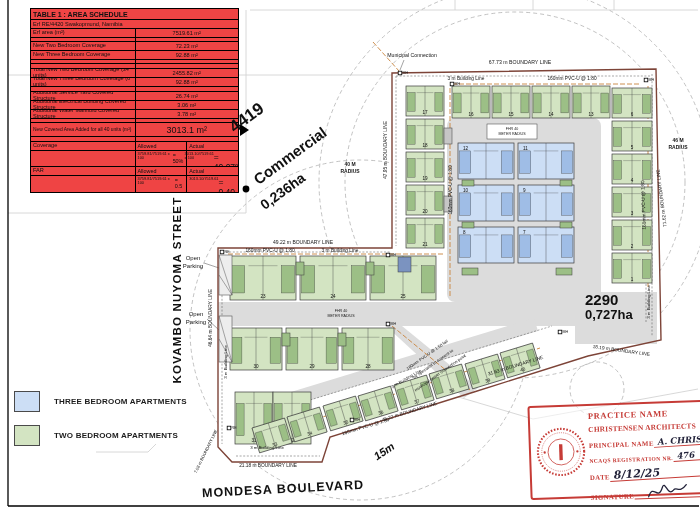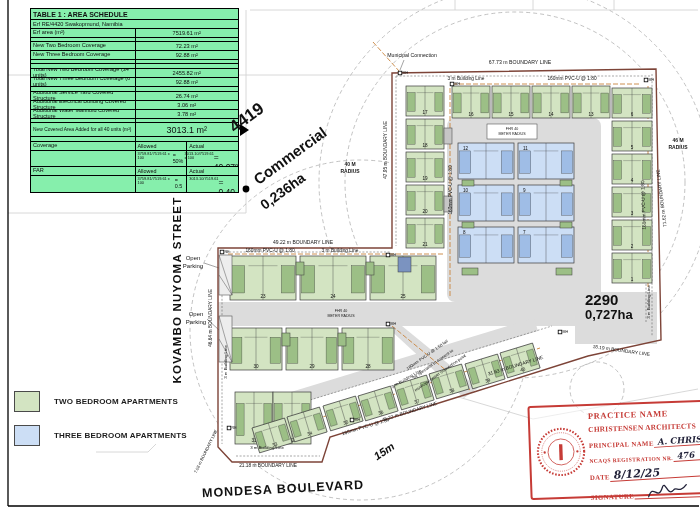--- a/index.html
+++ b/index.html
@@ -1,21 +1,21 @@
 <!DOCTYPE html>
 <html><head>
 <meta charset="utf-8">
 <style>
   html,body{margin:0;padding:0;background:#e8e8e8;}
   .canvas{position:relative;width:700px;height:515px;background:#ffffff;overflow:hidden;
           font-family:"Liberation Sans",sans-serif;}
   svg text{font-family:"Liberation Sans",sans-serif;}
 
   
-  #schedule{position:absolute;left:30px;top:8px;width:209px;background:#86efac;
+  #schedule{position:absolute;left:30px;top:8px;width:209px;background:#ef4444;
             border:1px solid #000;box-sizing:border-box;color:#111;}
   .trow{display:flex;align-items:center;border-bottom:1px solid #000;box-sizing:border-box;overflow:hidden;}
   .trow:last-child{border-bottom:none;}
   .tlab{width:50%;padding-left:2px;font-size:5.6px;line-height:1.05;box-sizing:border-box;}
   .tval{width:50%;border-left:1px solid #000;text-align:center;font-size:5.6px;
         align-self:stretch;display:flex;align-items:center;justify-content:center;box-sizing:border-box;}
   .tval.big{font-size:9px;}
   .tlab.small{font-size:4.9px;}
   .ttitle{font-size:7px;font-weight:bold;padding-left:2px;}
   .tsub{font-size:5.6px;padding-left:2px;}
@@ -618,26 +618,26 @@
   <div class="ov" id="l236">0,236ha</div>
   <div class="ov" id="l4420">2290</div>
   <div class="ov" id="l727">0,727ha</div>
   <div class="ov" id="lkov">KOVAMBO NUYOMA STREET</div>
   <div class="ov" id="lmon">MONDESA BOULEVARD</div>
   <div class="ov" id="l15">15m</div>
 
   
   <div class="legend">
     <div class="litem">
+      <span class="swatch" style="background: rgb(204, 222, 245);"></span>
+      <span class="llabel">THREE BEDROOM APARTMENTS</span>
+    </div>
+    <div class="litem">
       <span class="swatch" style="background: rgb(211, 228, 194);"></span>
       <span class="llabel">TWO BEDROOM APARTMENTS</span>
-    </div>
-    <div class="litem">
-      <span class="swatch" style="background: rgb(204, 222, 245);"></span>
-      <span class="llabel">THREE BEDROOM APARTMENTS</span>
     </div>
   </div>
 
   
   <div class="stamp">
     <div class="sealwrap">
       <svg width="52" height="52" viewBox="0 0 54 54">
         <circle cx="27" cy="27" r="24" fill="none" stroke="#c63b36" stroke-width="2.2" stroke-dasharray="1.6 1.7"></circle>
         <circle cx="27" cy="27" r="20" fill="none" stroke="#c63b36" stroke-width="0.7" stroke-dasharray="1 1.3"></circle>
         <circle cx="27" cy="27" r="13.5" fill="none" stroke="#c63b36" stroke-width="0.8"></circle>

